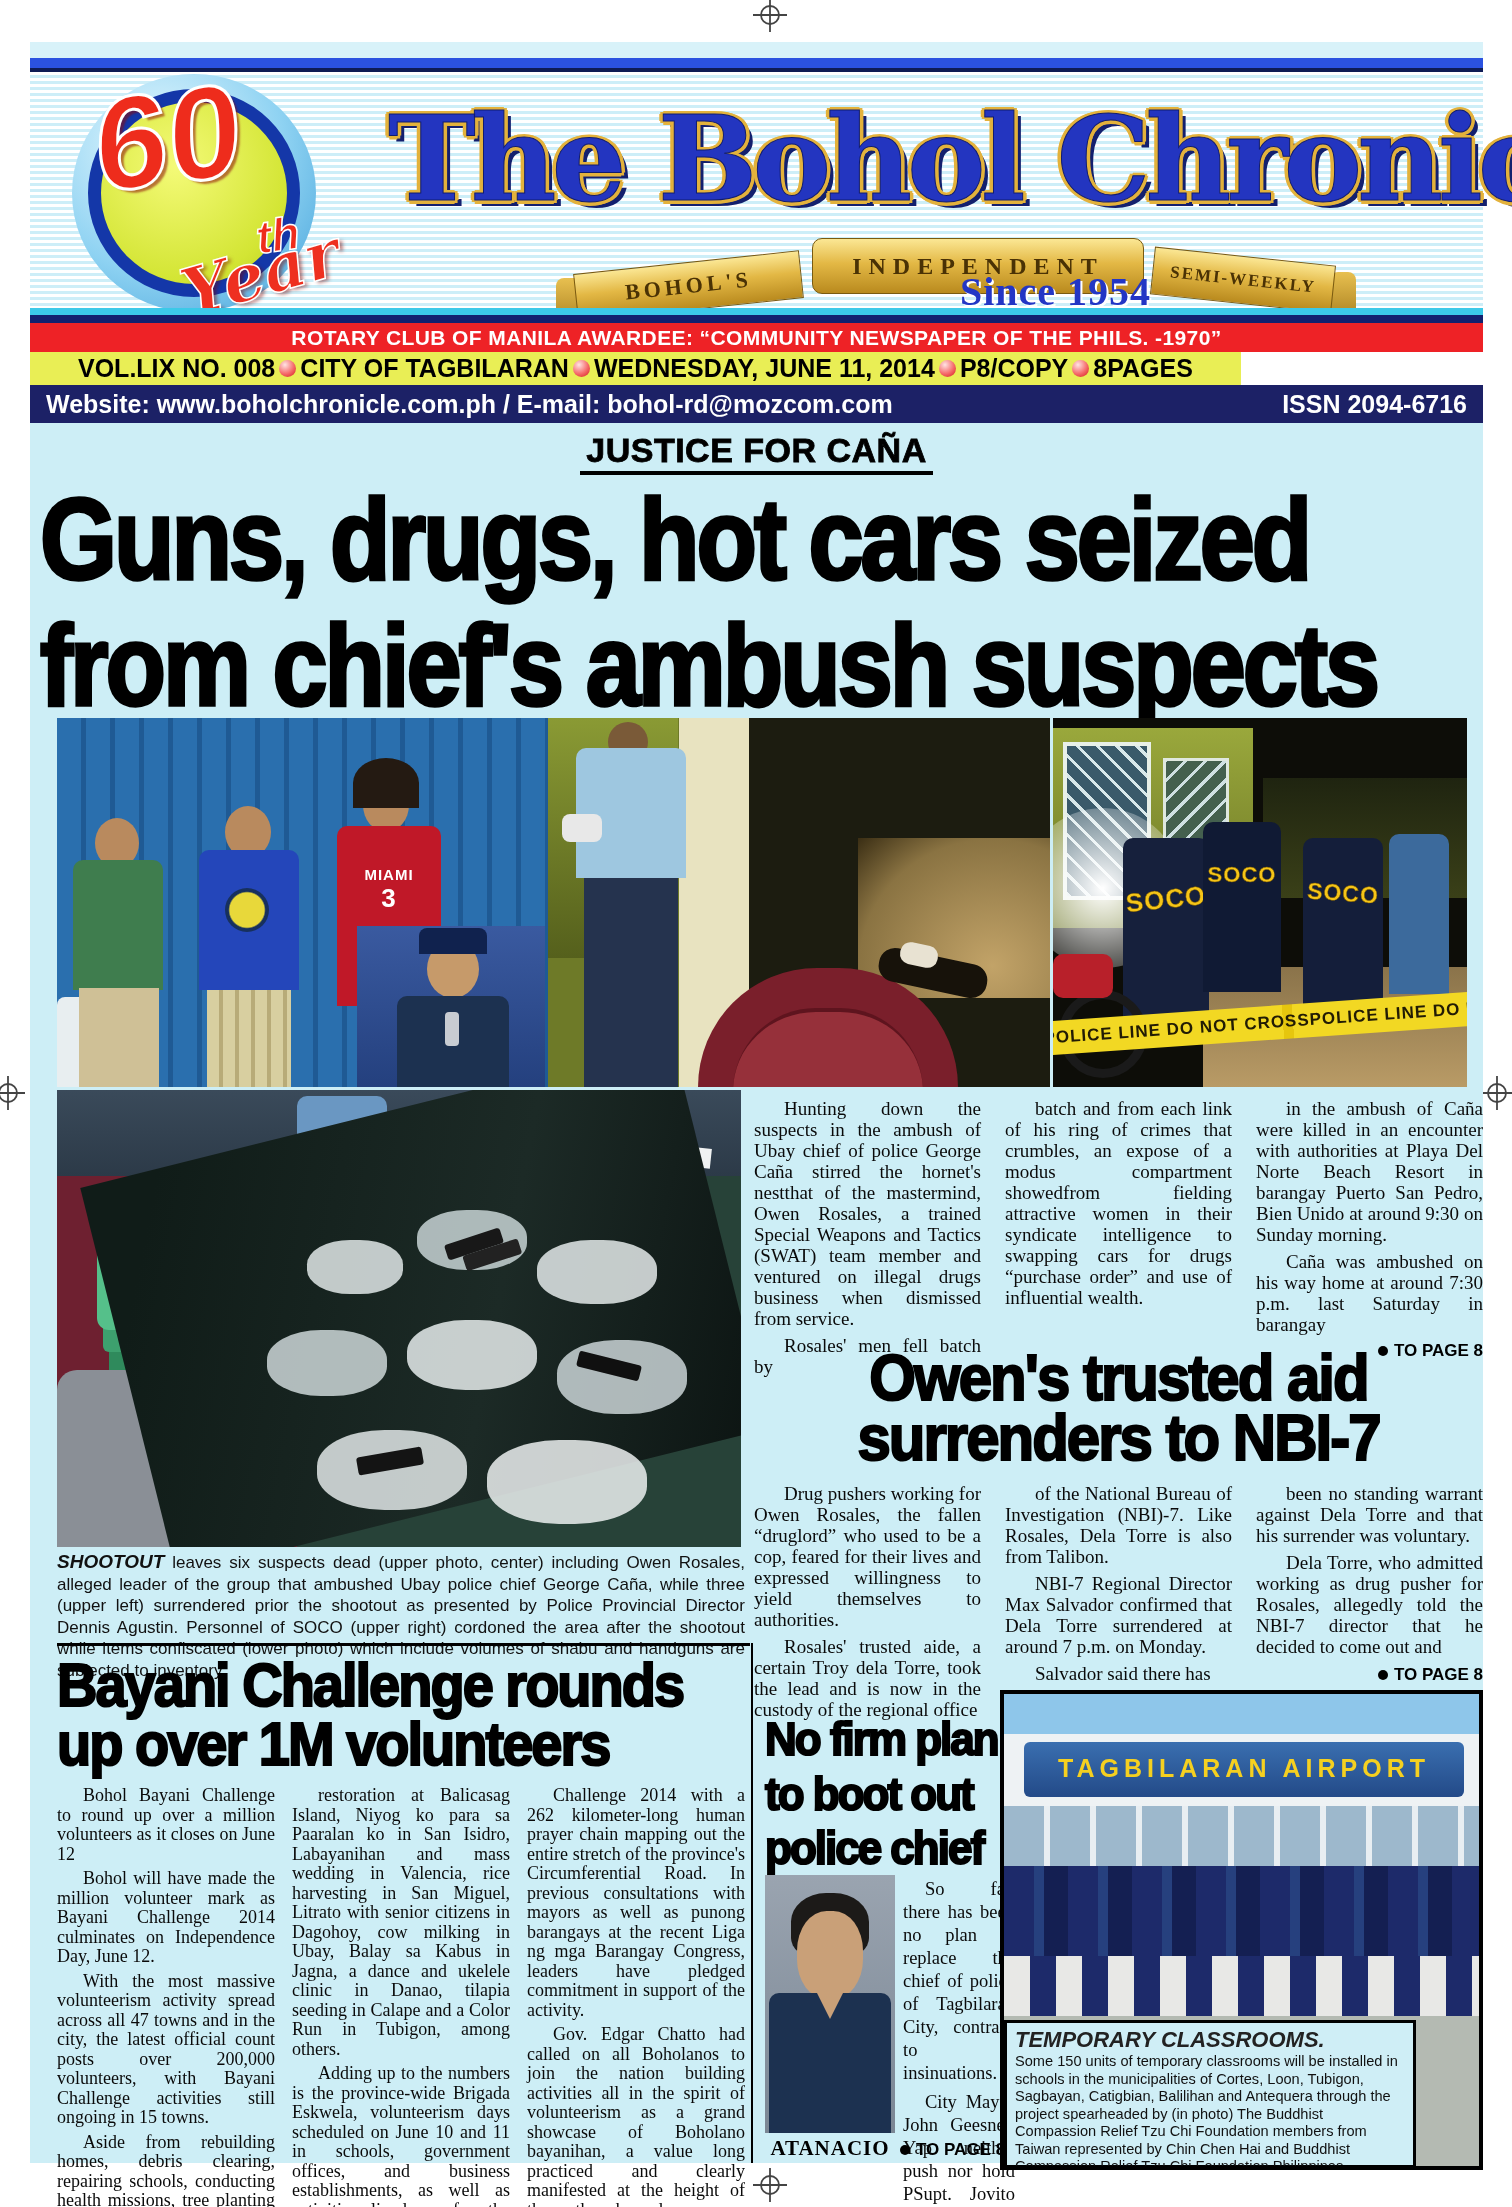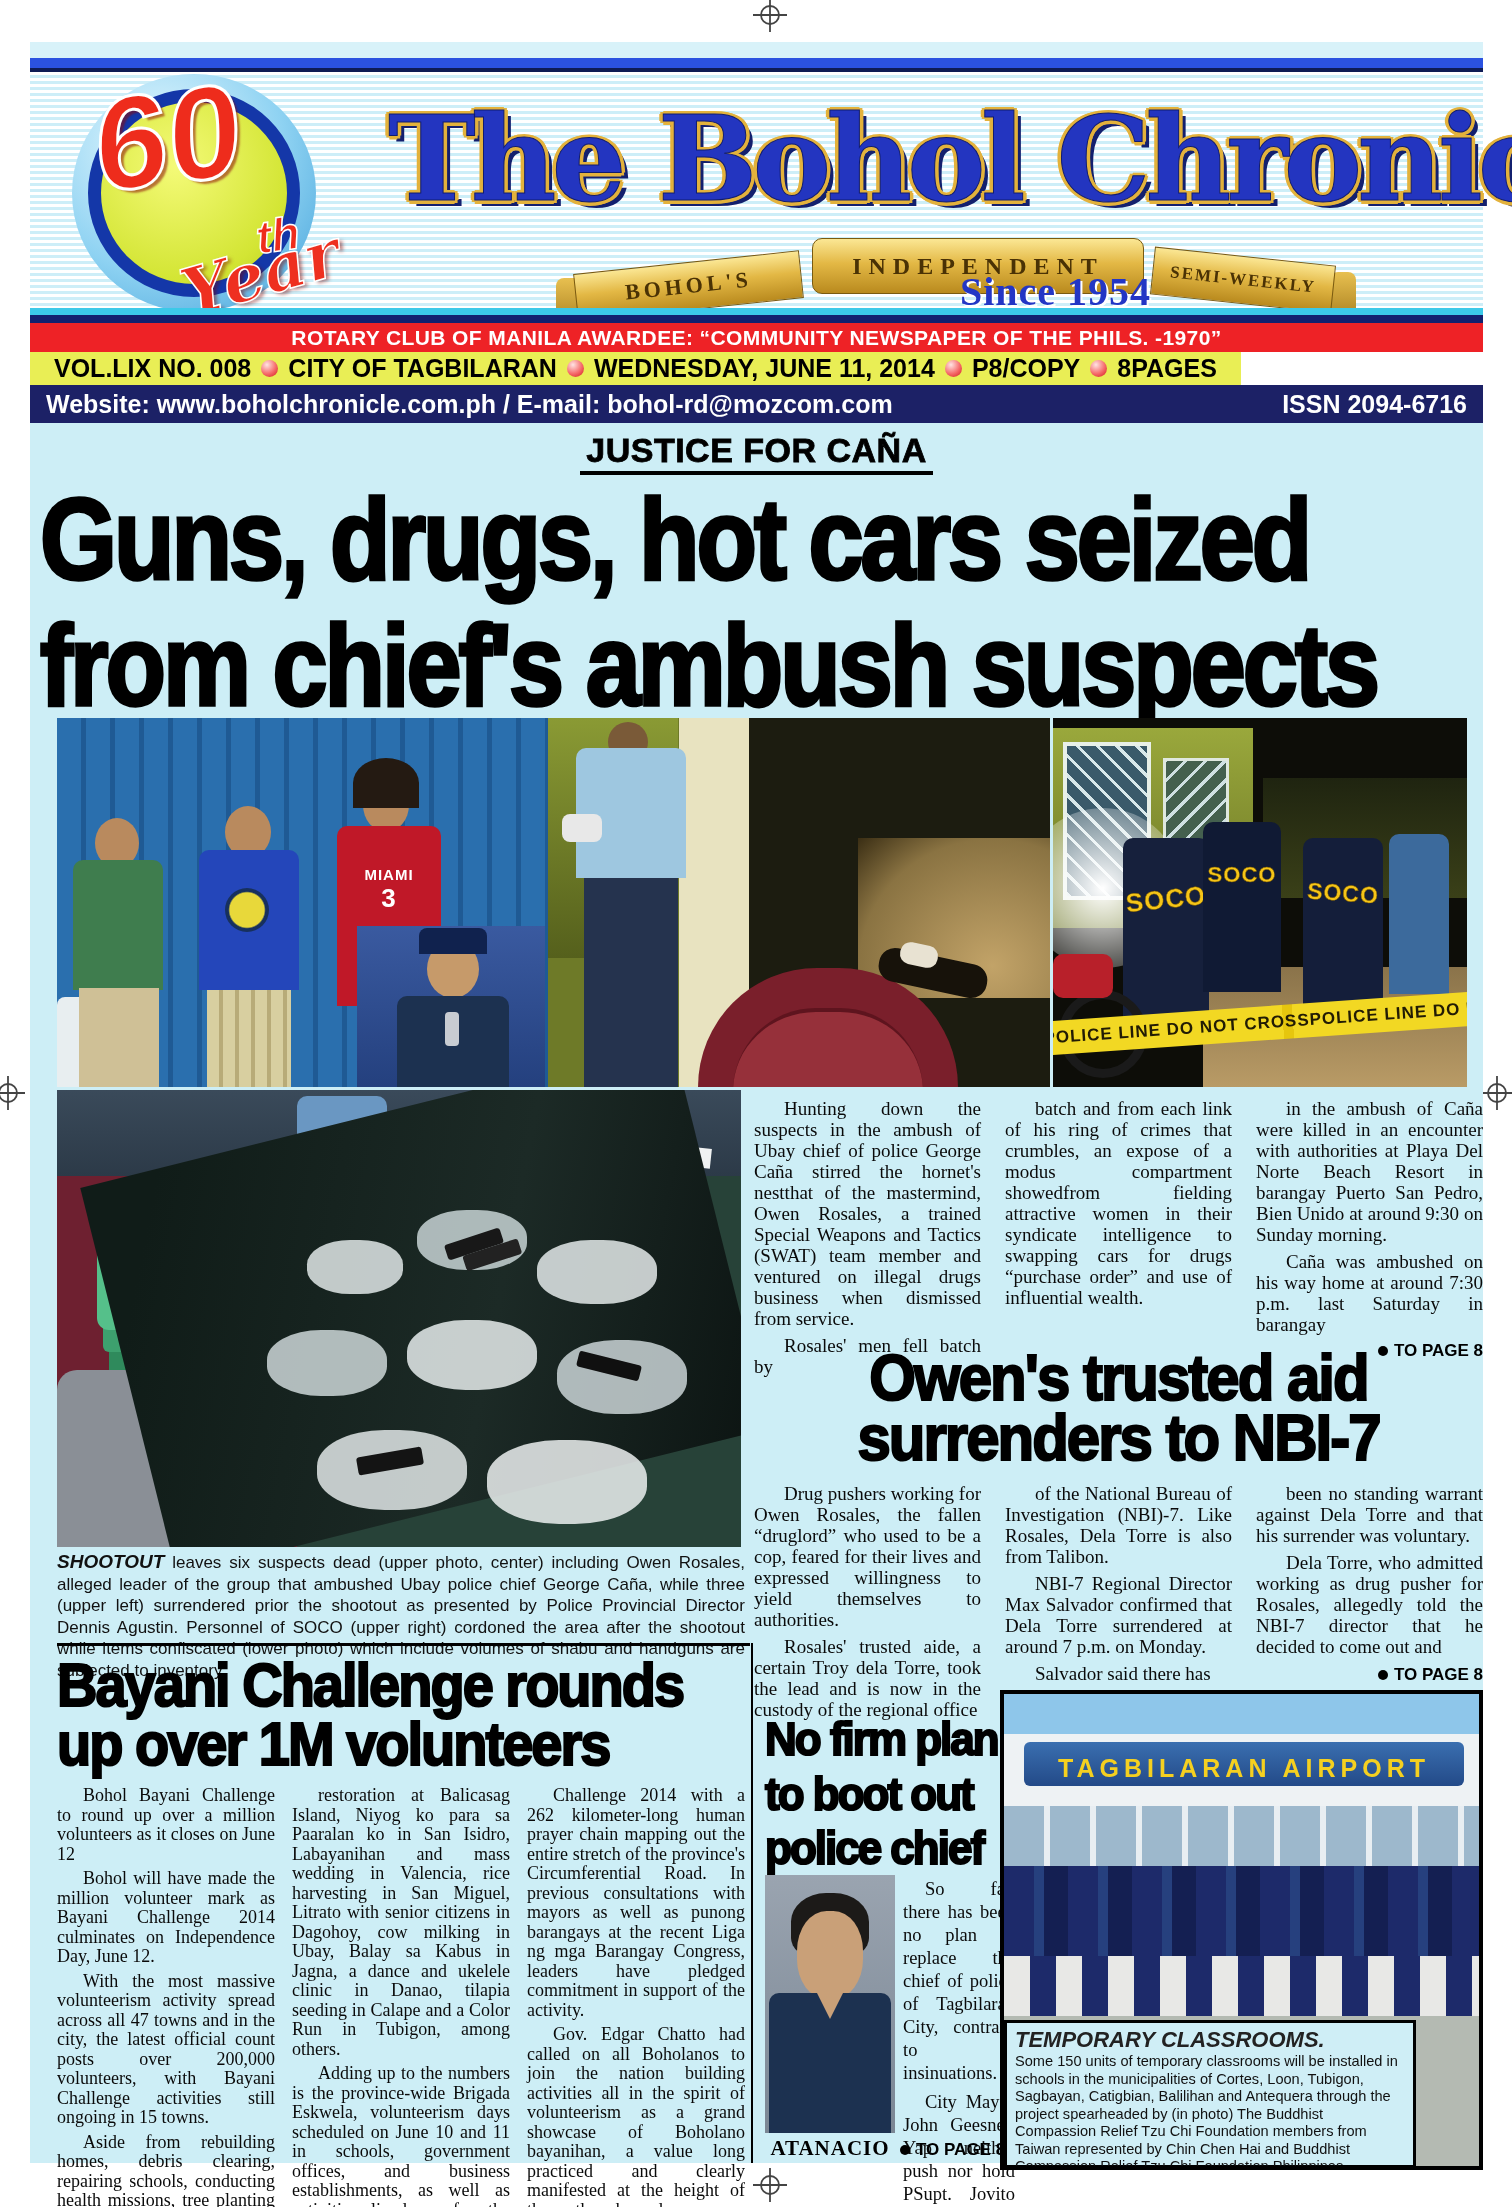--- a/index.html
+++ b/index.html
@@ -42,21 +42,21 @@
   .rb-mid{left:812px;top:238px;width:330px;height:54px;font-size:24px;letter-spacing:7px;border-radius:10px;}
   .rb-right{left:1152px;top:256px;width:180px;transform:rotate(6deg);font-size:17px;letter-spacing:2px;}
   .rb-curl{width:26px;height:60px;background:linear-gradient(180deg,#e8c050,#9a7014);border-radius:8px;}
   .since{left:960px;top:268px;width:240px;font-family:"Liberation Serif",serif;font-weight:bold;
       font-size:40px;color:#2336c5;text-shadow:2px 2px 0 #ffffff;letter-spacing:1px;}
 
   .redbar{left:30px;top:323px;width:1453px;height:29px;background:#ee2226;color:#ffffff;
       font-weight:bold;font-size:21px;text-align:center;line-height:29px;letter-spacing:.4px;}
   .yellowbar{left:30px;top:352px;width:1211px;height:33px;background:#e9ee55;color:#000;
       font-weight:bold;font-size:25px;display:flex;align-items:center;justify-content:space-between;
-      padding:0 24px;box-sizing:border-box;white-space:nowrap;}
+      padding:0 48px;box-sizing:border-box;white-space:nowrap;}
   .dot{display:inline-block;width:17px;height:17px;border-radius:50%;
       background:radial-gradient(circle at 35% 28%,#ffe3e3,#f56a6a 55%,#d01818);}
   .navybar{left:30px;top:385px;width:1453px;height:38px;background:#1c2166;color:#fff;
       font-weight:bold;font-size:25px;display:flex;align-items:center;justify-content:space-between;
       padding:0 16px;box-sizing:border-box;gap:14px;}
 
   
   .canvas{left:30px;top:423px;width:1453px;height:1740px;background:#cdeef6;}
 
   .kicker{left:30px;top:431px;width:1453px;text-align:center;}
@@ -337,21 +337,21 @@
     <p style="font-size:18.5px;line-height:23px;text-indent:22px;">So far, there has been no plan to replace the chief of police of Tagbilaran City, contrary to insinuations.</p>
     <p style="font-size:18.5px;line-height:23px;text-indent:22px;">City Mayor John Geesnell Yap neither push nor hold PSupt. Jovito Atanacio amid</p>
   </div>
 
   <div class="abs serif" style="left:765px;top:2136px;width:130px;text-align:center;font-weight:bold;font-size:21px;letter-spacing:1px;">ATANACIO</div>
   <div class="abs topage" style="left:900px;top:2140px;"><span class="b"></span><span>TO PAGE 8</span></div>
 
   <div class="abs ph" style="left:1000px;top:1690px;width:483px;height:480px;border:4px solid #000;box-sizing:border-box;background:#b8bdb6;overflow:hidden;">
     <div style="left:0;top:0;width:475px;height:70px;background:#8ec6ea;"></div>
     <div style="left:0;top:40px;width:475px;height:120px;background:#eef2f4;"></div>
-    <div style="left:20px;top:48px;width:440px;height:44px;border-radius:6px;background:linear-gradient(180deg,#3a6fb0,#234a88);color:#f5d020;font-weight:bold;font-size:25px;letter-spacing:5px;text-align:center;line-height:52px;white-space:nowrap;">TAGBILARAN  AIRPORT</div>
+    <div style="left:20px;top:48px;width:440px;height:55px;border-radius:6px;background:linear-gradient(180deg,#3a6fb0,#234a88);color:#f5d020;font-weight:bold;font-size:25px;letter-spacing:5px;text-align:center;line-height:52px;white-space:nowrap;">TAGBILARAN  AIRPORT</div>
     <div style="left:0;top:112px;width:475px;height:60px;background:repeating-linear-gradient(90deg,#9db8cc 0 40px,#e8eef2 40px 46px);"></div>
     <div style="left:0;top:172px;width:475px;height:120px;background:repeating-linear-gradient(90deg,#1d2a6a 0 30px,#26407e 30px 40px,#141f52 40px 64px);"></div>
     <div style="left:0;top:262px;width:475px;height:70px;background:repeating-linear-gradient(90deg,#e8e8e6 0 26px,#1d2a6a 26px 52px);"></div>
     <div style="left:0;top:322px;width:475px;height:154px;background:#b4bab2;"></div>
     <div style="left:0;top:326px;width:412px;height:148px;background:#cfeef6;border:3px solid #000;box-sizing:border-box;padding:4px 8px;">
       <span style="position:static;display:block;font-weight:bold;font-style:italic;font-size:22px;color:#222;">TEMPORARY CLASSROOMS.</span>
       <span style="position:static;display:block;font-size:14.6px;line-height:17.5px;text-align:left;color:#111;">Some 150 units of temporary classrooms will be installed in schools in the municipalities of Cortes, Loon, Tubigon, Sagbayan, Catigbian, Balilihan and Antequera through the project spearheaded by (in photo) The Buddhist Compassion Relief Tzu Chi Foundation members from Taiwan represented by Chin Chen Hai and Buddhist Compassion Relief Tzu Chi Foundation Philippines represented by James Chua who are in Bohol for its implementation.</span>
     </div>
   </div>
 

